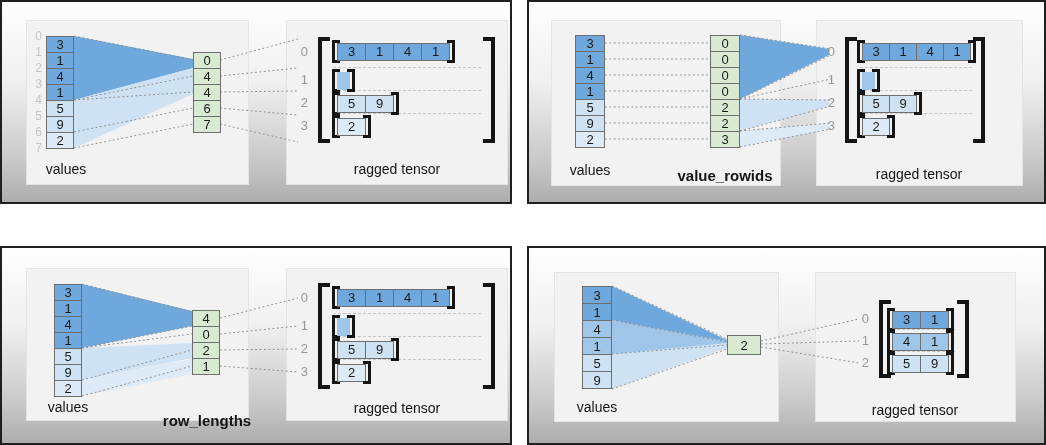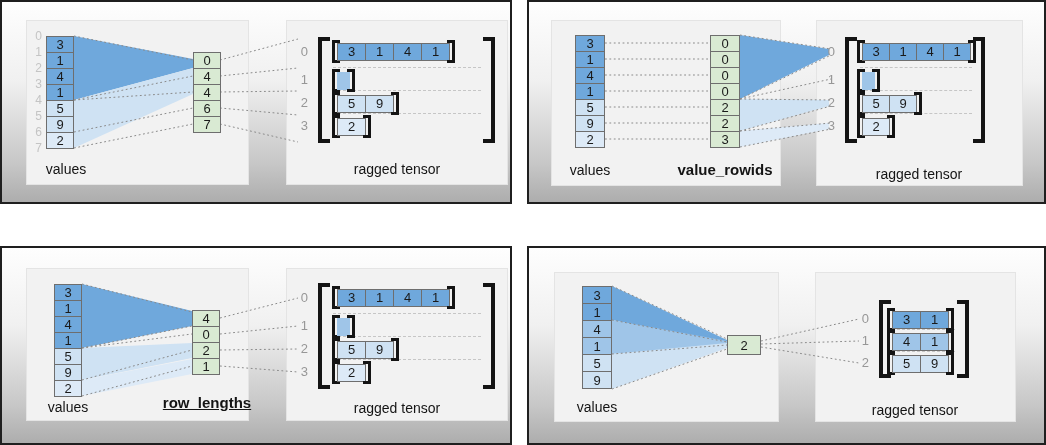--- a/index.html
+++ b/index.html
@@ -150,21 +150,21 @@
     <div class="col" style="left:181px;top:33px;">
       <div class="cell w30 gn">0</div>
       <div class="cell w30 gn">0</div>
       <div class="cell w30 gn">0</div>
       <div class="cell w30 gn">0</div>
       <div class="cell w30 gn">2</div>
       <div class="cell w30 gn">2</div>
       <div class="cell w30 gn">3</div>
     </div>
     <span class="lbl" style="left:11px;top:160px;width:100px;">values</span>
-    <span class="lbl blbl" style="left:126px;top:159px;width:140px;">value_rowids</span>
+    <span class="lbl blbl" style="left:126px;top:165px;width:140px;">value_rowids</span>
     <span class="bk l" style="left:316px;top:35px;height:106px;"></span>
     <span class="bk r" style="left:444px;top:35px;height:106px;"></span>
     <div class="dash" style="left:331px;top:65px;width:112px;"></div>
     <div class="dash" style="left:331px;top:88px;width:112px;"></div>
     <div class="dash" style="left:331px;top:111px;width:112px;"></div>
     <span class="ridx" style="left:290px;top:42px;">0</span>
     <span class="ridx" style="left:290px;top:70px;">1</span>
     <span class="ridx" style="left:290px;top:93px;">2</span>
     <span class="ridx" style="left:290px;top:116px;">3</span>
     <div class="trow" style="left:328px;top:38px;">
@@ -220,21 +220,21 @@
       <div class="cell lt">9</div>
       <div class="cell pl">2</div>
     </div>
     <div class="col" style="left:190px;top:62px;">
       <div class="cell gn">4</div>
       <div class="cell gn">0</div>
       <div class="cell gn">2</div>
       <div class="cell gn">1</div>
     </div>
     <span class="lbl" style="left:16px;top:151px;width:100px;">values</span>
-    <span class="lbl blbl" style="left:143px;top:146px;width:124px;text-decoration:underline;">row_lengths</span>
+    <span class="lbl blbl" style="left:143px;top:164px;width:124px;">row_lengths</span>
     <span class="bk l" style="left:316px;top:35px;height:106px;"></span>
     <span class="bk r" style="left:481px;top:35px;height:106px;"></span>
     <div class="dash" style="left:331px;top:65px;width:148px;"></div>
     <div class="dash" style="left:331px;top:88px;width:148px;"></div>
     <div class="dash" style="left:331px;top:111px;width:148px;"></div>
     <span class="ridx" style="left:290px;top:42px;">0</span>
     <span class="ridx" style="left:290px;top:70px;">1</span>
     <span class="ridx" style="left:290px;top:93px;">2</span>
     <span class="ridx" style="left:290px;top:116px;">3</span>
     <div class="trow" style="left:330px;top:38px;">

